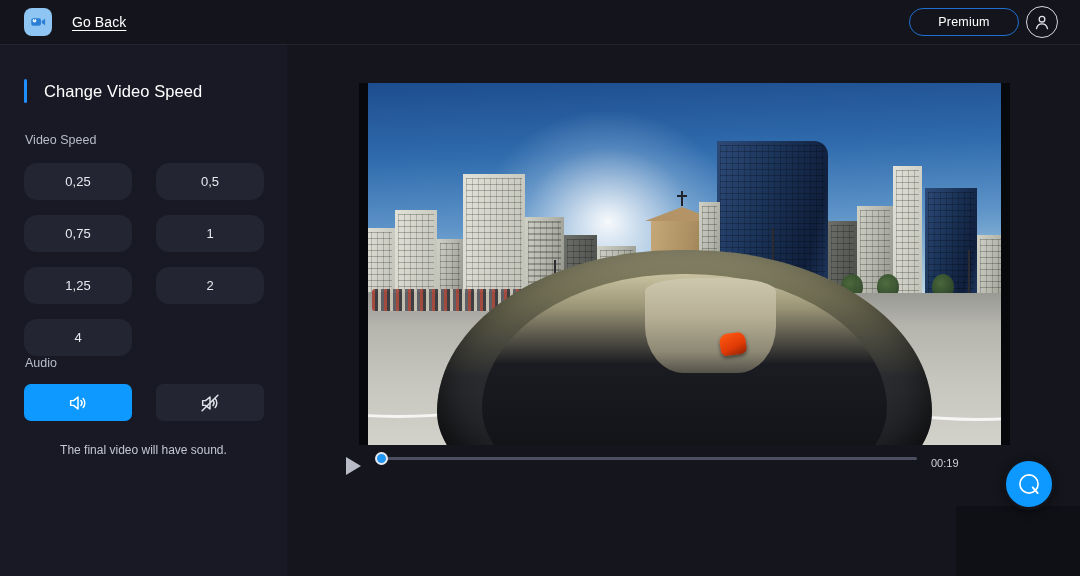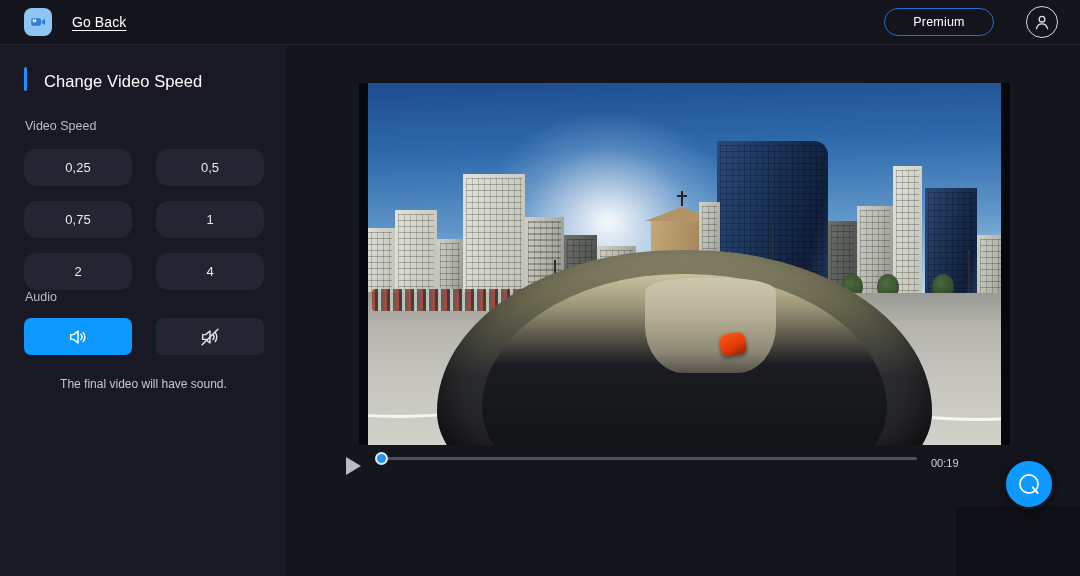--- a/index.html
+++ b/index.html
@@ -34,21 +34,21 @@
   #go-back {
     margin-left: 20px;
     color: #ffffff; font-size: 14px;
     text-decoration: underline;
     text-underline-offset: 3px;
     cursor: pointer;
     letter-spacing: .1px;
   }
   #header-right {
     margin-left: auto; margin-right: 22px;
-    display: flex; align-items: center; gap: 32px;
+    display: flex; align-items: center; gap: 7px;
   }
   #premium-btn {
     width: 110px; height: 28px;
     border-radius: 14px;
     border: 1.3px solid #1f6fd0;
     background: transparent;
     color: #ffffff; font-size: 12.5px;
     font-family: "Liberation Sans", sans-serif;
     display: flex; align-items: center; justify-content: center;
     cursor: pointer;
@@ -61,22 +61,22 @@
     cursor: pointer;
   }
 
   
   #sidebar {
     position: absolute; left: 0; top: 45px;
     width: 287px; height: 531px;
     background: #181925;
   }
   #panel-title-row {
-    display: flex; align-items: flex-end;
-    margin-top: 18px; height: 28px;
+    display: flex; align-items: center;
+    margin-top: 32px; height: 28px;
   }
   #title-accent {
     width: 3px; height: 24px; margin-left: 24px;
     background: #1f8fff; border-radius: 2px; flex: none;
   }
   #panel-title {
     margin-left: 17px;
     color: #ffffff; font-size: 16.5px;
     letter-spacing: .1px;
   }
@@ -358,20 +358,21 @@
       <div id="panel-title">Change Video Speed</div>
     </div>
 
     <div id="speed-label" class="section-label">Video Speed</div>
 
     <div id="speed-grid">
       <button class="speed-btn">0,25</button>
       <button class="speed-btn">0,5</button>
       <button class="speed-btn">0,75</button>
       <button class="speed-btn">1</button>
+      <button class="speed-btn">1,25</button>
       <button class="speed-btn">2</button>
       <button class="speed-btn">4</button>
     </div>
 
     <div id="audio-label" class="section-label">Audio</div>
 
     <div id="audio-row">
       <button class="audio-btn selected">
         <svg width="22" height="22" viewBox="0 0 24 24">
           <path d="M4 9.4h3.2L12 5.4v13.2L7.2 14.6H4z" fill="none" stroke="#ffffff" stroke-width="1.6" stroke-linejoin="round"></path>

